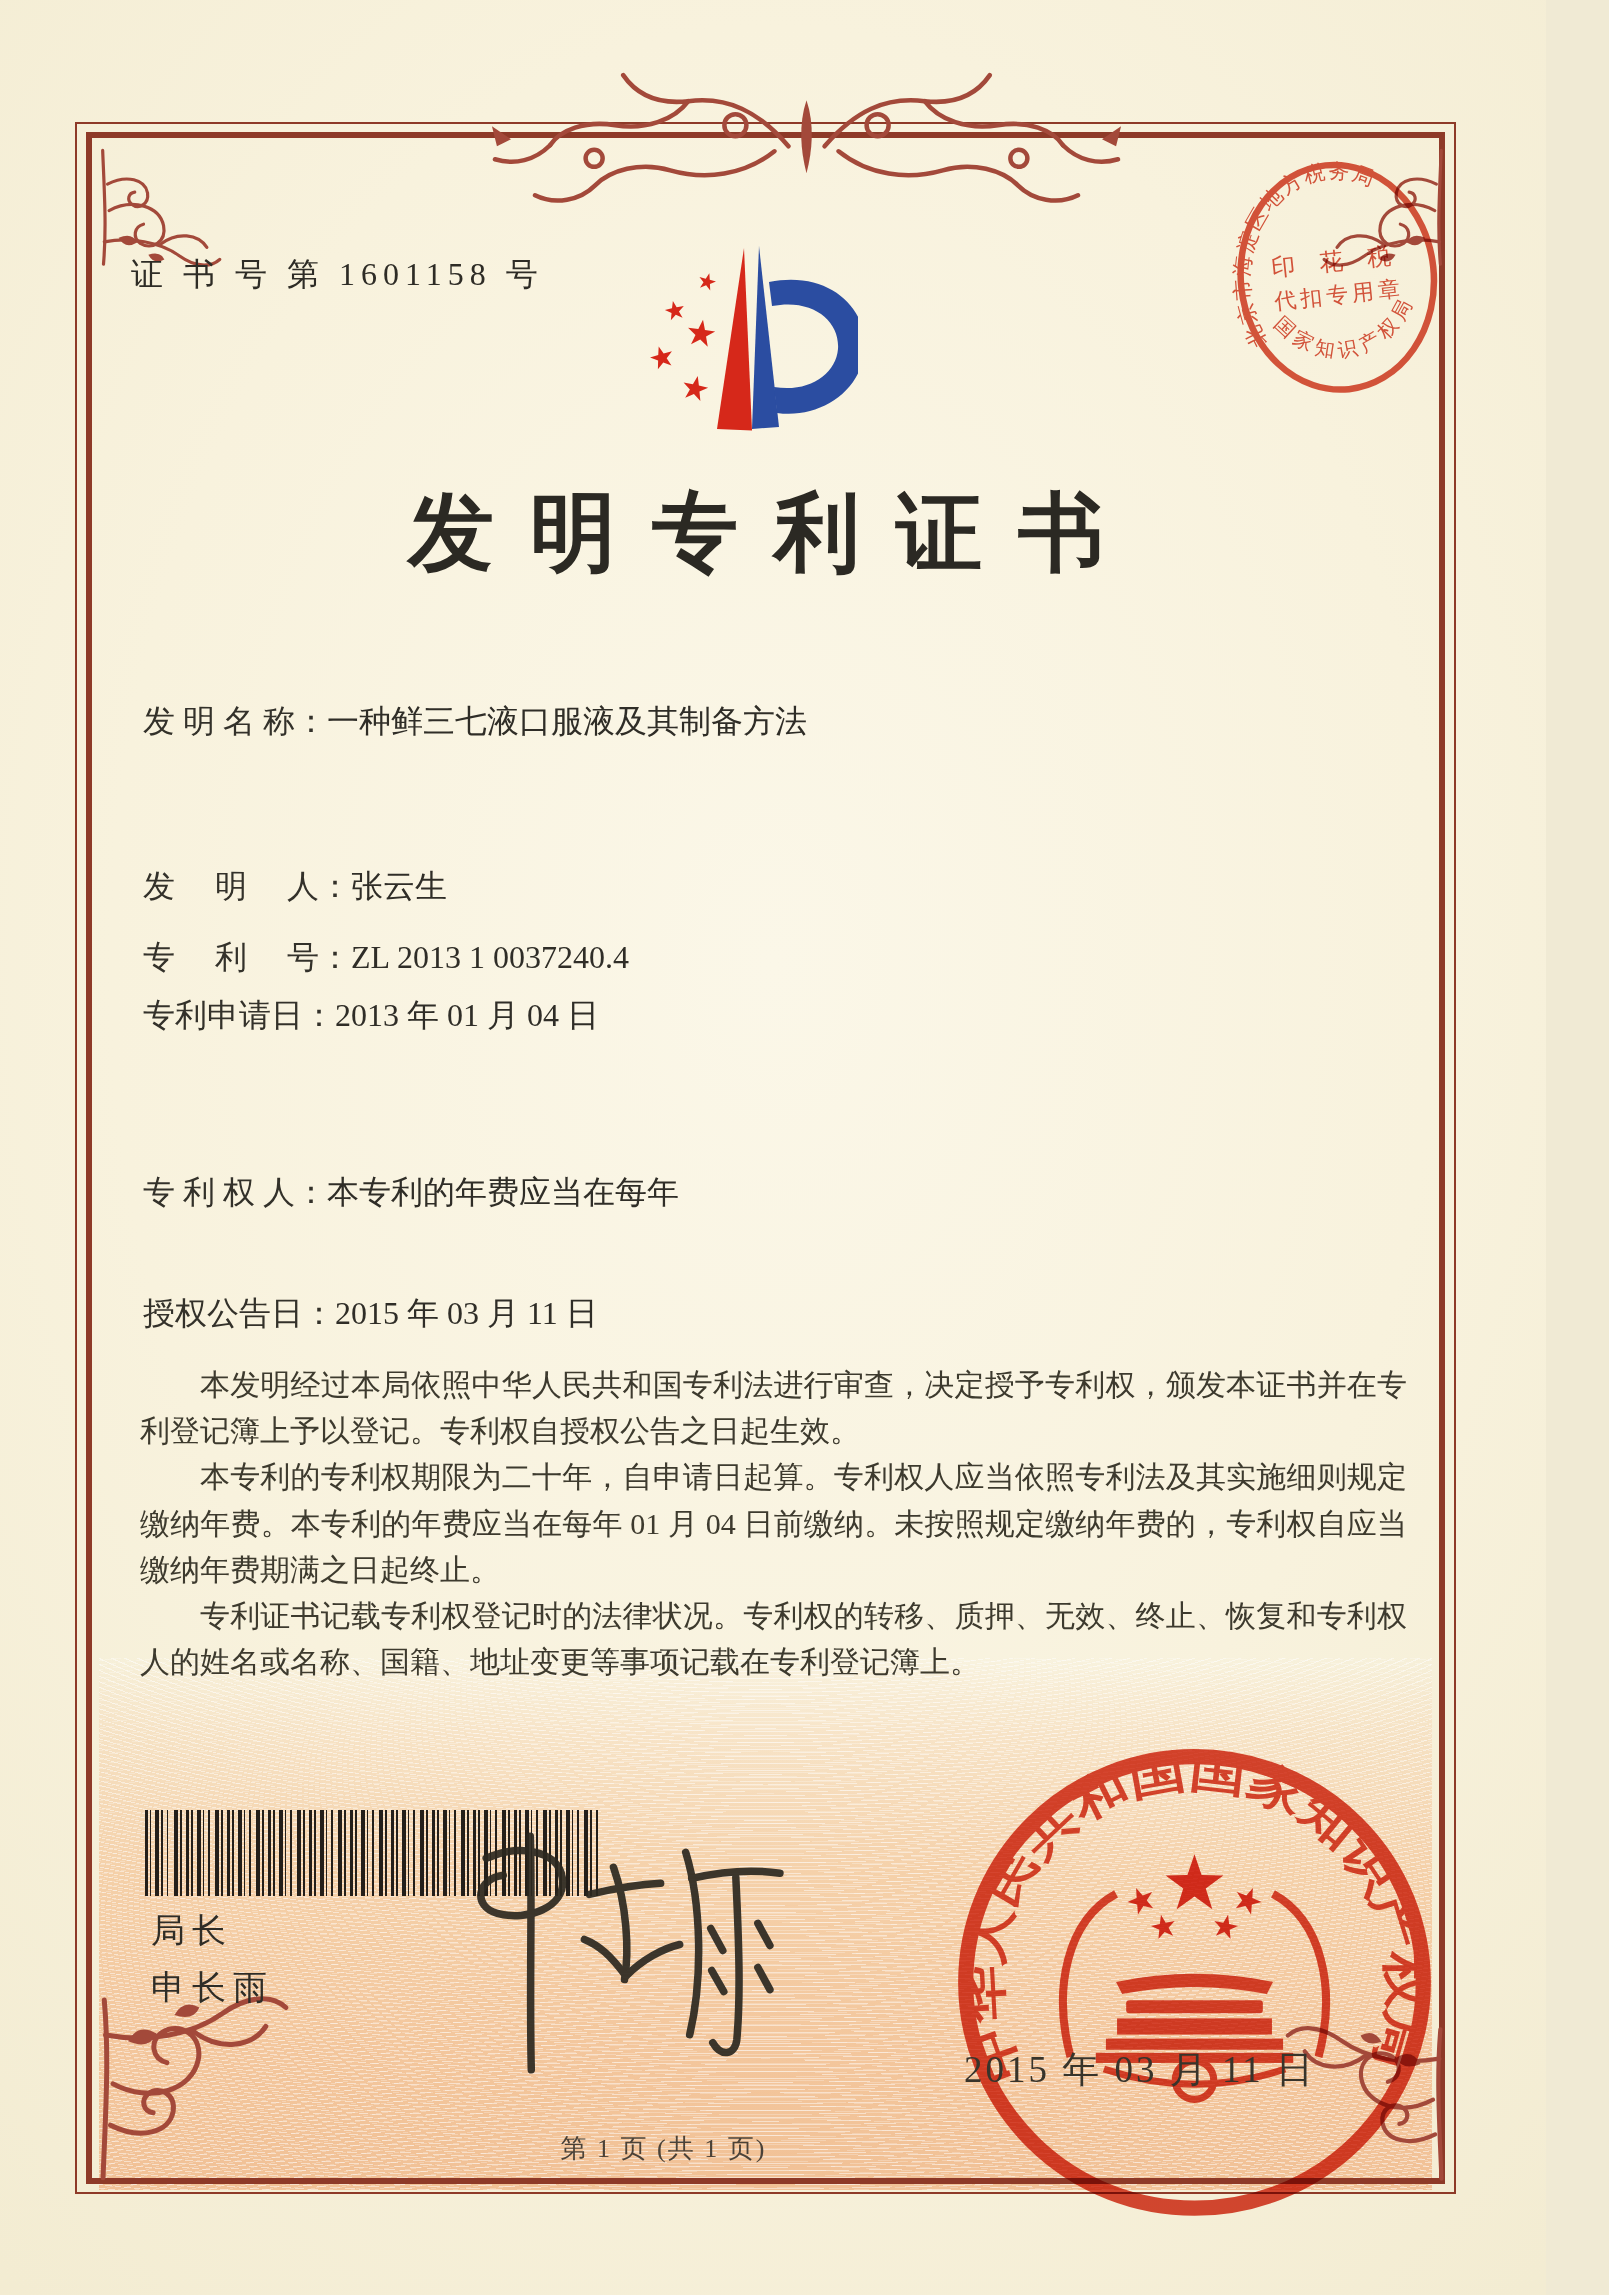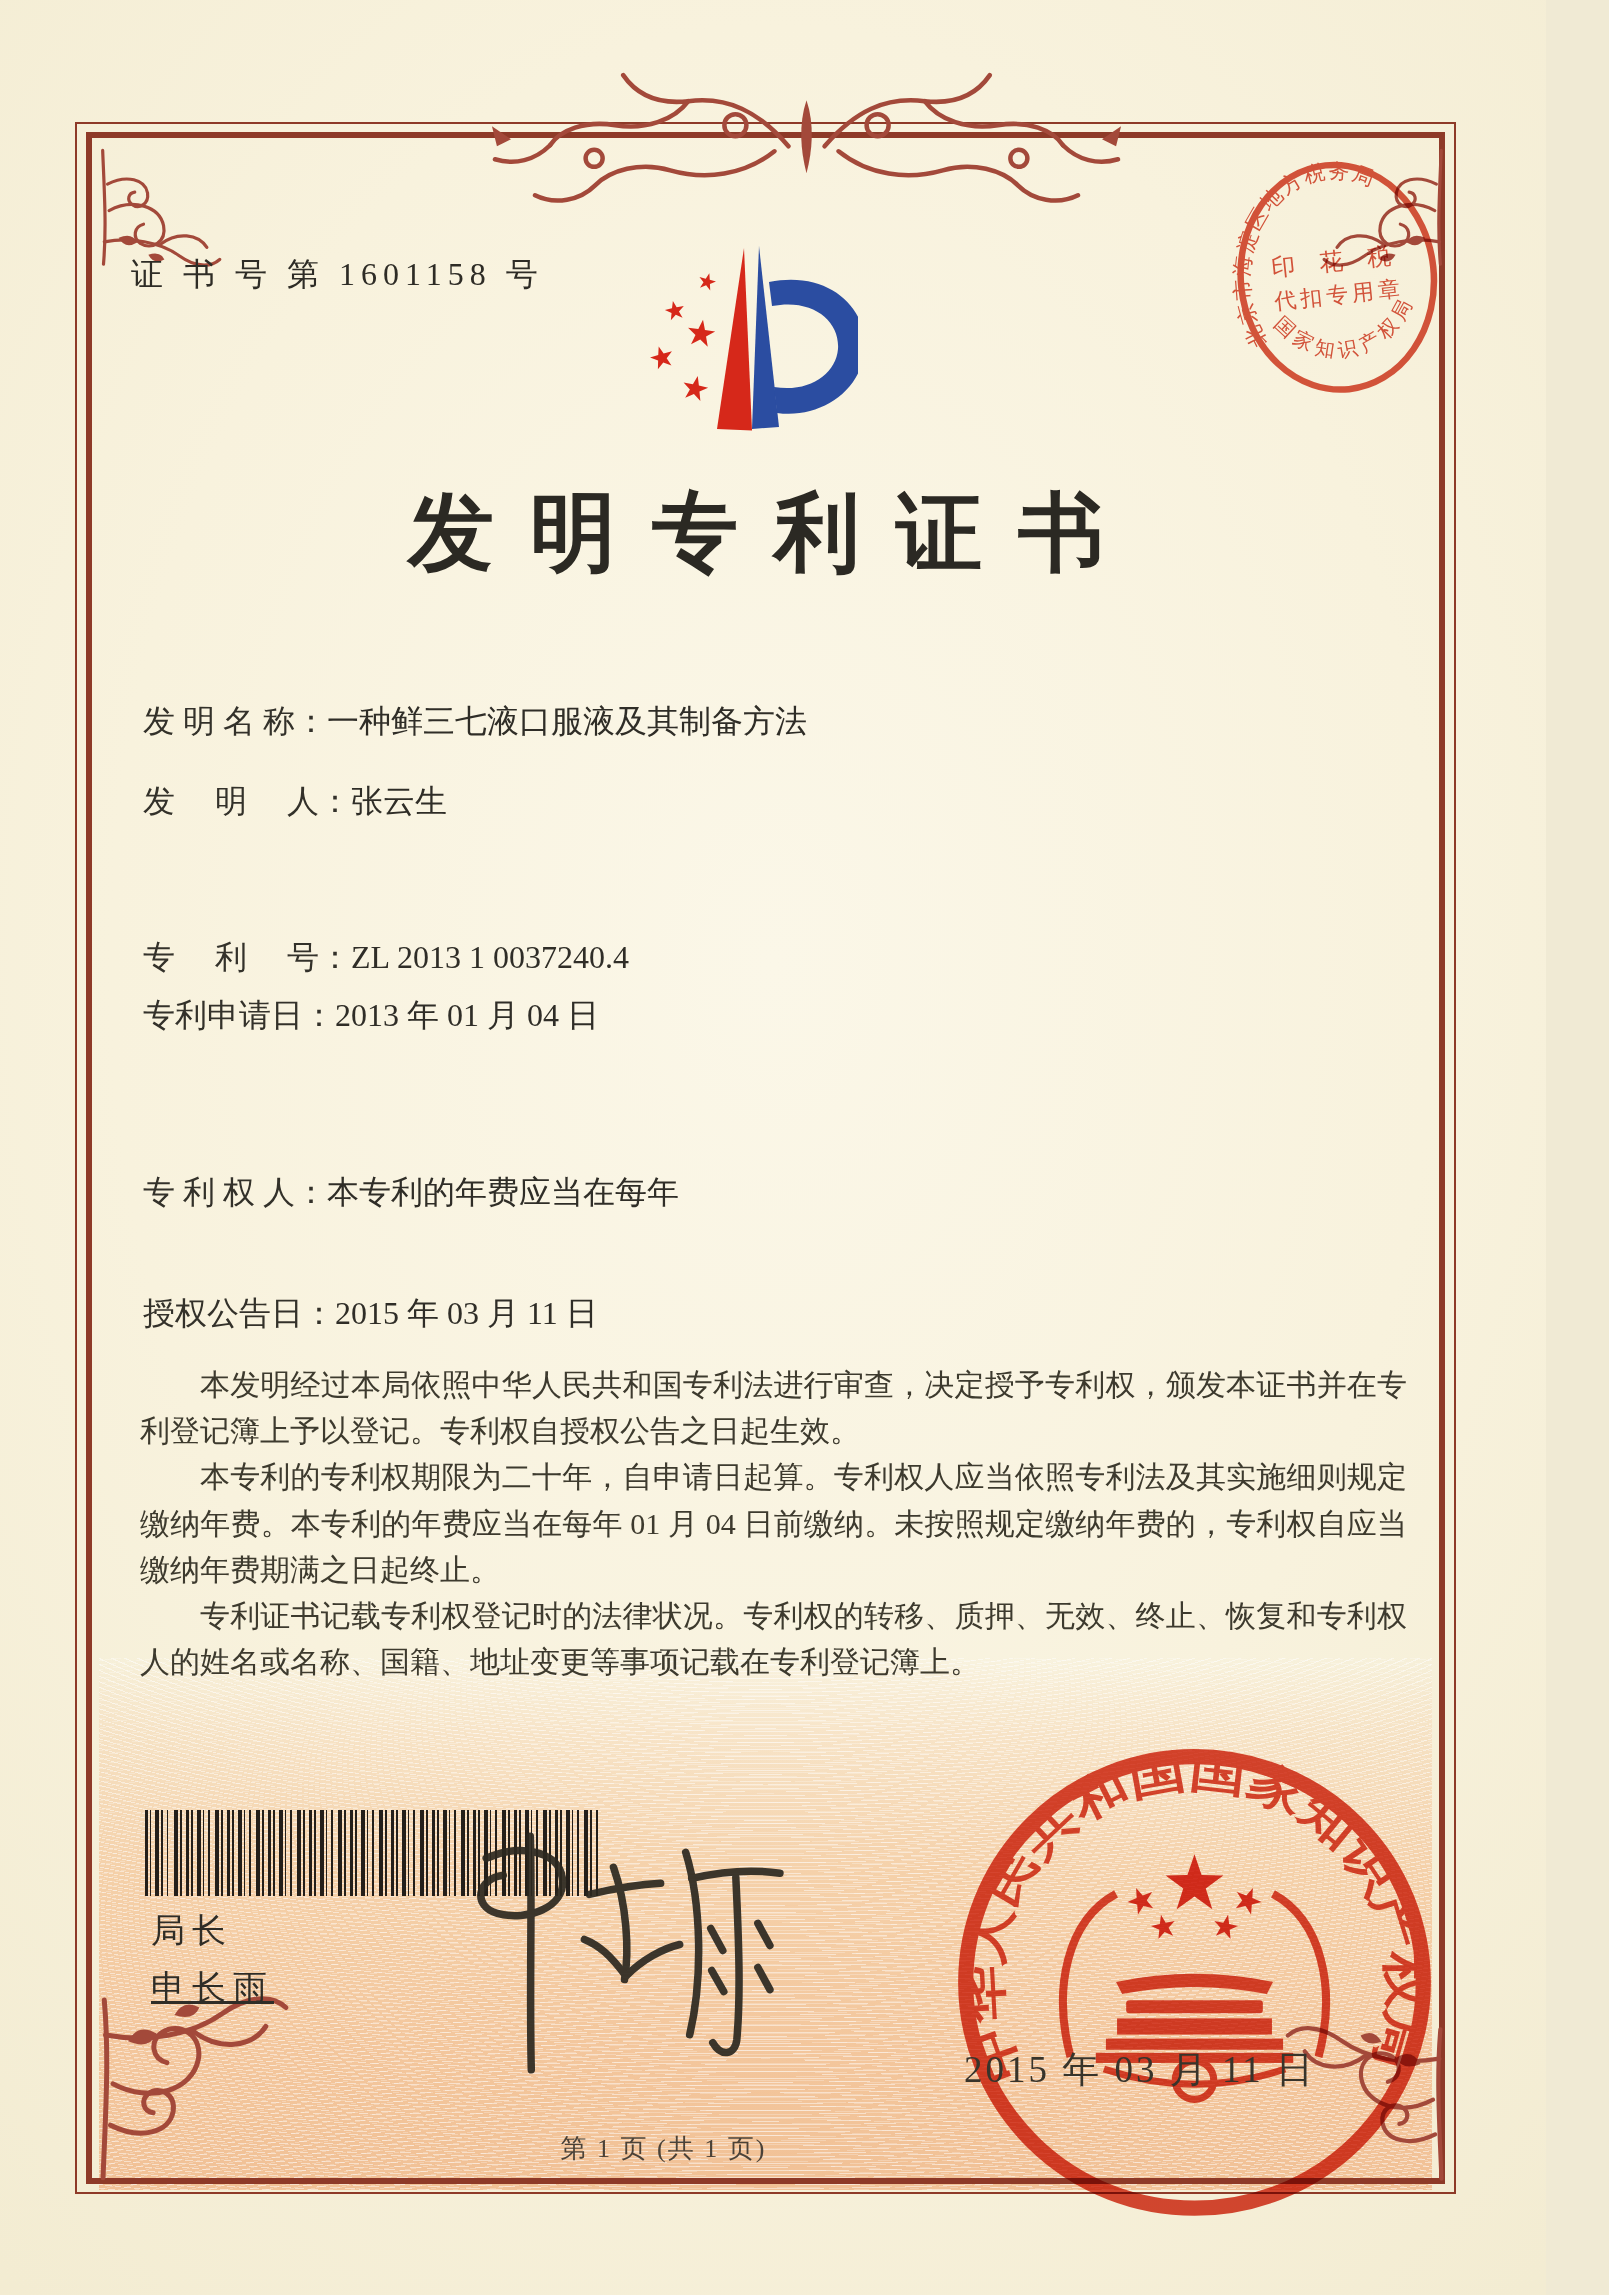--- a/index.html
+++ b/index.html
@@ -43,41 +43,41 @@
     font-size:32px; letter-spacing:6px; color:#2e2c26;
   }
   .title {
     position:absolute; left:180px; top:475px; width:1152px; z-index:4;
     text-align:center; font-size:86px; font-weight:700; color:#2b2923;
     letter-spacing:36px; text-indent:36px;
   }
   .field-row { position:absolute; left:143px; z-index:4; font-size:32px; color:#33312a; white-space:nowrap; }
   .field-row .flabel { color:#33312a; }
   .field-row .fvalue { color:#2f2d27; }
-  .row-1 { top:700px; } .row-2 { top:780px;text-align:center; } .row-3 { top:936px; }
+  .row-1 { top:700px; } .row-2 { top:865px;text-align:center; } .row-3 { top:936px; }
   .row-4 { top:994px;text-align:center; } .row-5 { top:1171px; } .row-6 { top:1292px; }
   .body-text {
     position:absolute; left:140px; top:1362px; width:1267px; z-index:4;
     font-size:30px; line-height:1.54; color:#3d3a2e; text-align:justify;
   }
   .body-text p { text-indent:2em; margin:0; }
   
   .barcode {
     position:absolute; left:145px; top:1810px; width:453px; height:86px; z-index:4;
     background-image:repeating-linear-gradient(90deg,
       #241f1a 0 3px,  transparent 3px 5px,
       #241f1a 5px 6.5px, transparent 6.5px 10.5px,
       #241f1a 10.5px 14.5px, transparent 14.5px 16.5px,
       #241f1a 16.5px 18px, transparent 18px 22px,
       #241f1a 22px 23.5px, transparent 23.5px 28.6px,
       #241f1a 28.6px 33px, transparent 33px 35px,
       #241f1a 35px 37px, transparent 37px 41px);
   }
   .director-title { position:absolute; left:151px; top:1908px; z-index:4; font-size:34px; color:#2f2d27; letter-spacing:7px; font-family:"Liberation Sans","DejaVu Sans",sans-serif; }
-  .director-name  { position:absolute; left:151px; top:1965px; z-index:4; font-size:34px; color:#2f2d27; letter-spacing:7px; font-family:"Liberation Sans","DejaVu Sans",sans-serif;text-decoration:underline; }
+  .director-name  { position:absolute; left:151px; top:1965px; z-index:4; font-size:34px; color:#2f2d27; letter-spacing:7px; font-family:"Liberation Sans","DejaVu Sans",sans-serif; }
   .signature-svg { position:absolute; left:411px; top:1819px; z-index:5; }
   .seal-svg { position:absolute; left:949px; top:1742px; z-index:6; mix-blend-mode:multiply; opacity:.95; }
   .seal-date {
     position:absolute; left:964px; top:2045px; z-index:7;
     font-size:37px; letter-spacing:3px; color:#38342b;
   }
   .page-footer {
     position:absolute; left:433px; top:2131px; width:461px; z-index:4;
     text-align:center; font-size:26px; color:#4b4238; letter-spacing:2px;
   }

